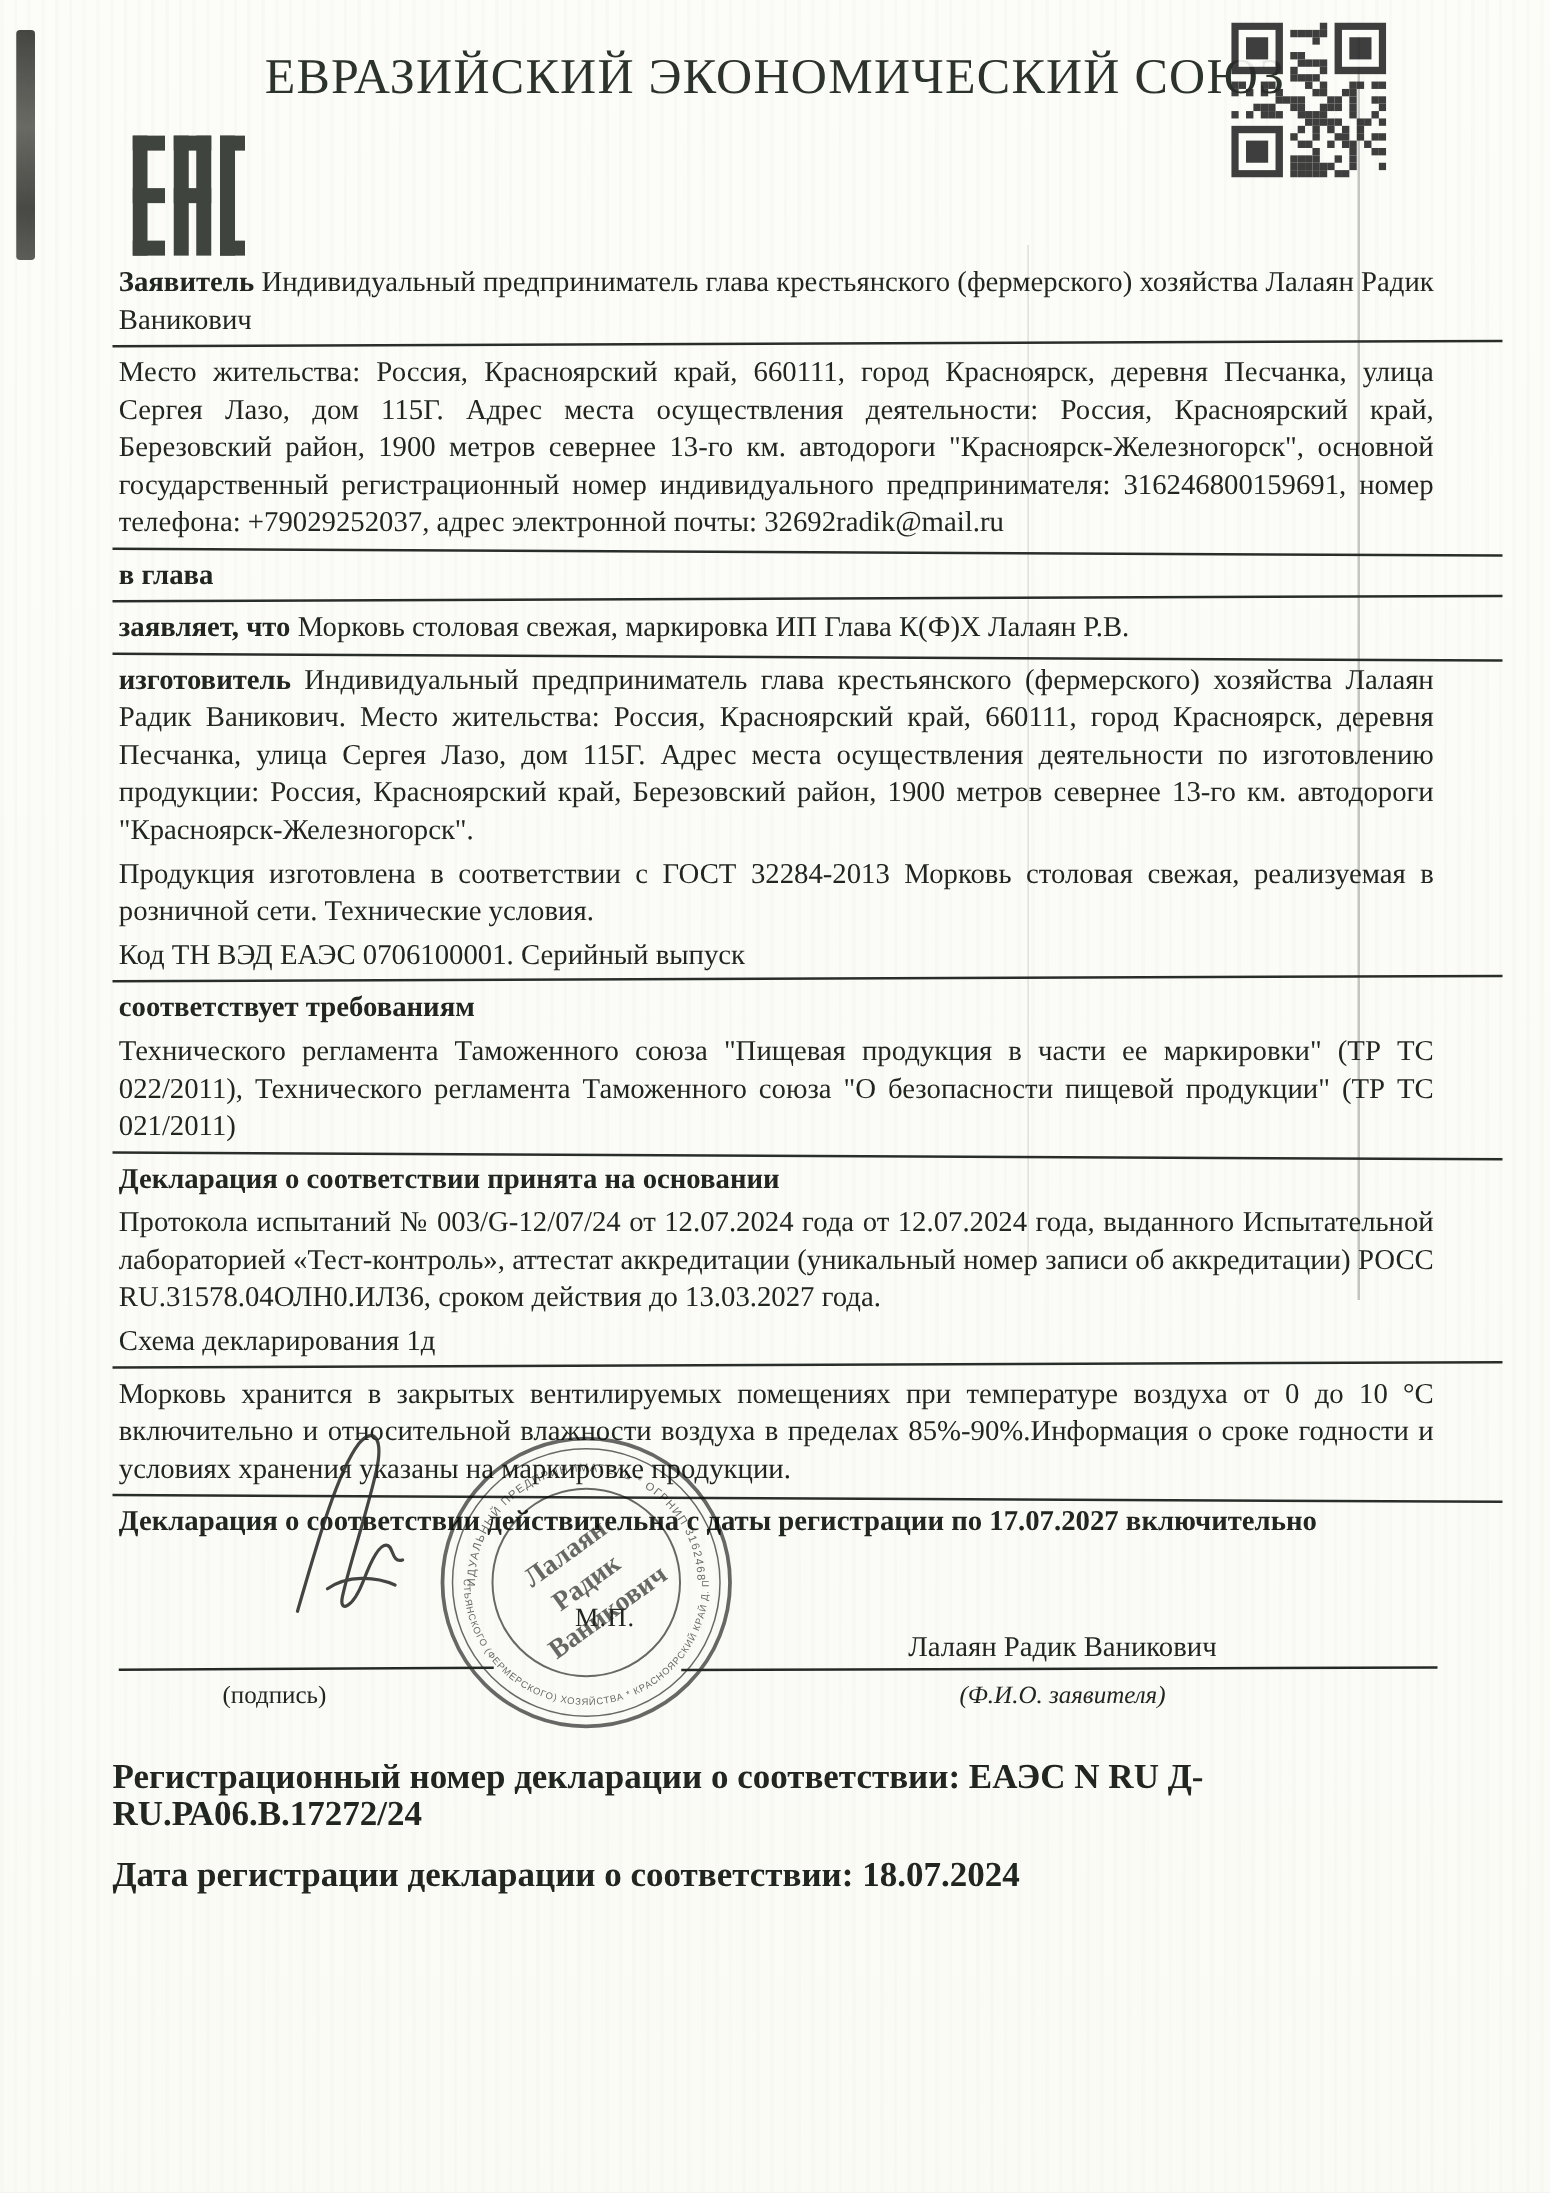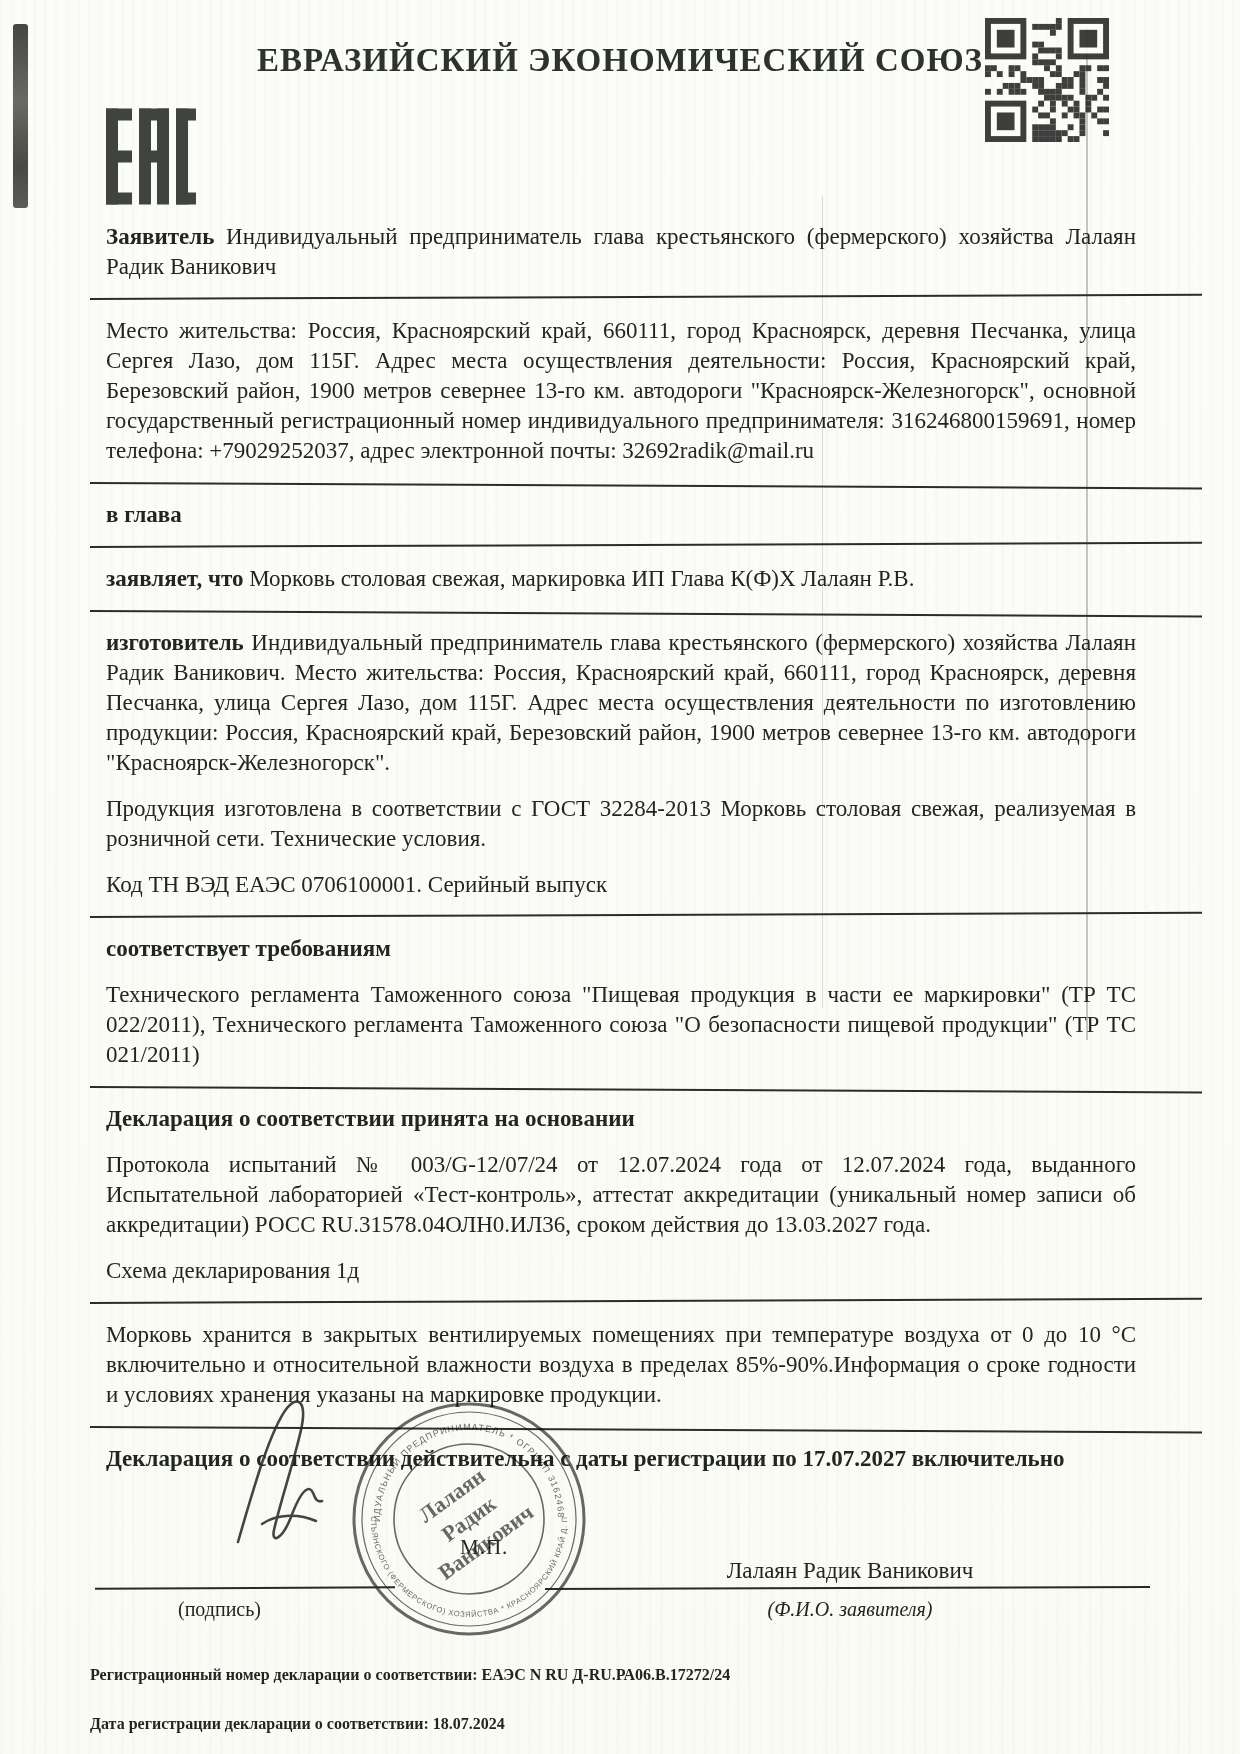--- a/index.html
+++ b/index.html
@@ -8,34 +8,34 @@
     background:#fcfcf8;
     background-image:
       repeating-linear-gradient(90deg, rgba(190,195,178,0.05) 0 3px, rgba(255,255,255,0) 3px 11px),
       linear-gradient(180deg, #fcfcf8 0%, #fbfbf6 100%);
     overflow:hidden;
     font-family:"Liberation Serif","DejaVu Serif",serif;
     color:#212621;
   }
   
   .title-wrap { position:absolute; top:40px; left:0; right:0; text-align:center; }
-  .title-line { font-weight:bold; font-size:33px; line-height:41px; letter-spacing:1px; color:#2c332c; }
+  .title-line { font-weight:normal; font-size:40px; line-height:41px; letter-spacing:1px; color:#2c332c; }
   
   .eac-logo { position:absolute; left:106px; top:108px; width:90px; height:97px; opacity:0.92; }
   
   .qr { position:absolute; left:985px; top:18px; width:124px; height:124px; opacity:0.9; }
   
   .edge-smudge { position:absolute; left:13px; top:24px; width:15px; height:184px;
     background:linear-gradient(180deg,#1e1e1c 0%, #4b4b45 42%, #22221e 78%, #3a3a36 100%);
     opacity:.82; border-radius:3px; filter:blur(.4px); }
   .vline-a { position:absolute; left:1086px; top:28px; width:2px; height:1012px; background:rgba(90,95,88,.35); }
   .vline-b { position:absolute; left:822px; top:196px; width:1px; height:812px; background:rgba(100,105,96,.22); }
   
   .doc { position:absolute; left:90px; top:206px; width:1062px; font-size:23px; line-height:30px; }
-  .doc p { margin:16px; text-align:justify; }
+  .doc p { margin:5px; text-align:justify; }
   .b { font-weight:bold; }
   .rule { height:0; border-top:2px solid #2a2e2a; width:1112px; margin:1px 0;
           transform:rotate(-0.22deg); transform-origin:left center; }
   .rule.slope { transform:rotate(0.28deg); }
   
   .sign-row { position:relative; height:152px; margin-top:2px; }
   .sig-line { position:absolute; top:97px; height:0; border-top:2px solid #262a26; }
   .sig-line.left  { left:5px;   width:300px; transform:rotate(-0.3deg); }
   .sig-line.right { left:455px; width:605px; transform:rotate(-0.2deg); }
   .sig-caption { position:absolute; top:104px; font-size:20px; }
@@ -44,21 +44,21 @@
   .sig-name { position:absolute; top:66px; left:520px; width:480px; text-align:center; font-size:23px; }
   .mp-mark { position:absolute; top:42px; left:370px; font-size:21px; letter-spacing:1px; }
   .signature-svg { position:absolute; left:118px; top:-118px; width:150px; height:185px; }
   .stamp { position:absolute; left:258px; top:-92px; width:242px; height:242px;
            opacity:.74; mix-blend-mode:multiply; }
   .st-ring { fill:none; stroke:#343634; }
   .st-ring-text { font-size:9px; letter-spacing:1.1px; fill:#343634; font-family:"Liberation Sans",sans-serif; }
   .st-ring-text.small { font-size:7.6px; letter-spacing:0.7px; }
   .st-center text { font-size:22px; font-weight:bold; fill:#343634; font-family:"Liberation Serif",serif; }
   
-  .footer-line { font-weight:bold; font-size:16px; line-height:30px; }
+  .footer-line { font-weight:bold; font-size:28px; line-height:30px; }
   .footer-line.reg  { margin-top:18px; }
   .footer-line.date { margin-top:19px; }
 </style>
 </head>
 <body>
 
 <div class="page">
 
   <div class="edge-smudge"></div>
   <div class="vline-a"></div>

